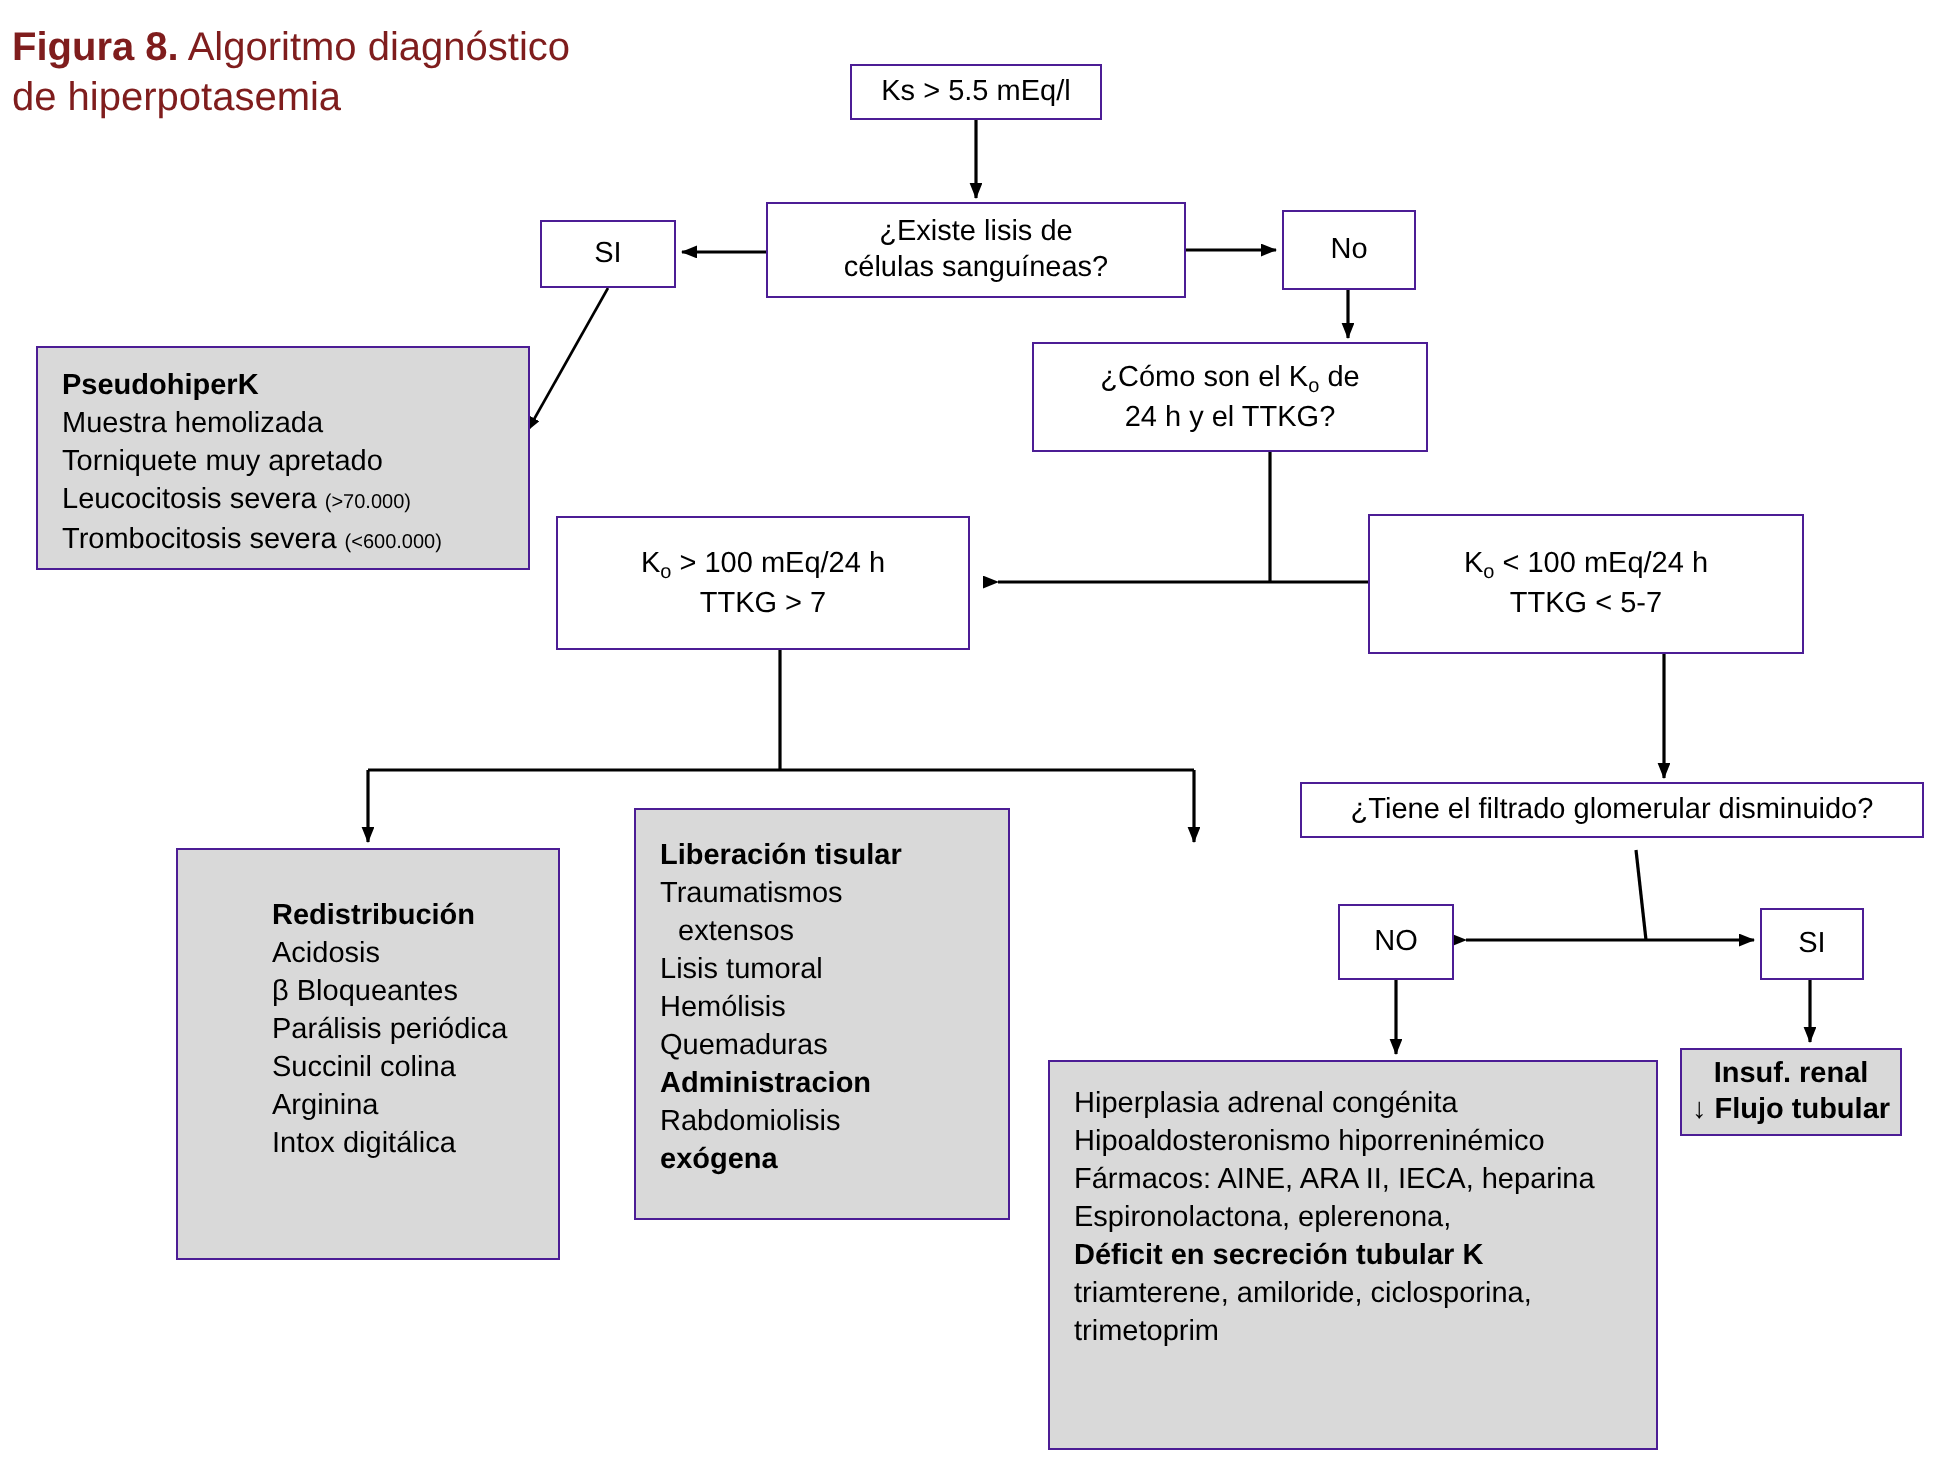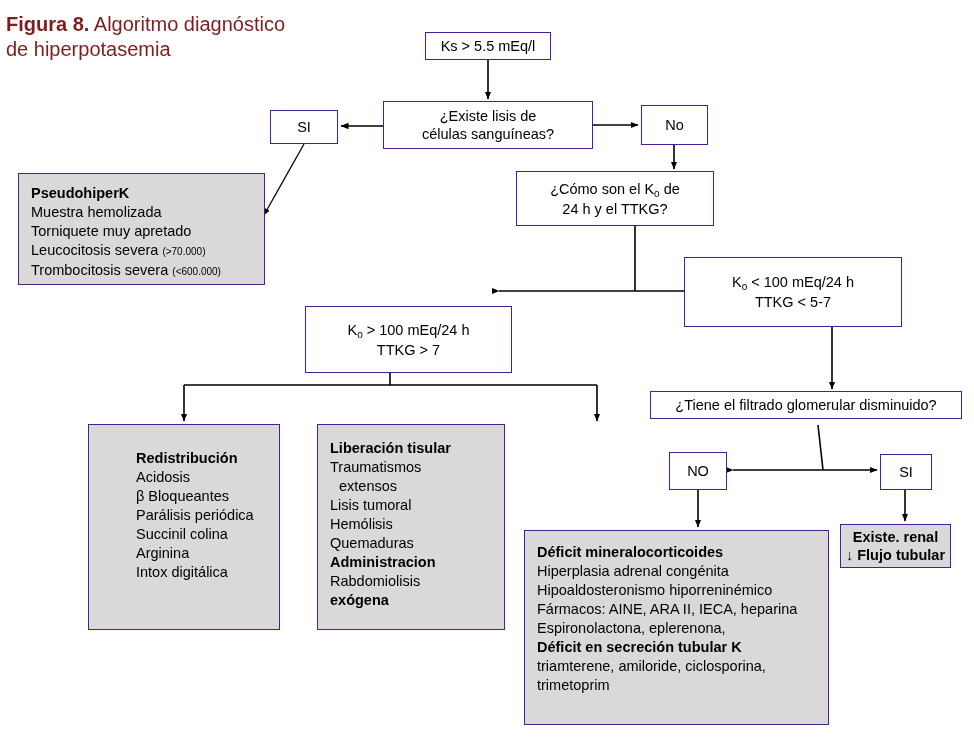--- a/index.html
+++ b/index.html
@@ -70,24 +70,24 @@
   .node .ln { display: block; white-space: nowrap; }
   .node .indent { padding-left: 9px; }
 
   
   #n-ks            { left:425px; top:32px;  width:126px; height:28px; }
   #n-lisis         { left:383px; top:101px; width:210px; height:48px; }
   #n-si1           { left:270px; top:110px; width:68px;  height:34px; }
   #n-no1           { left:641px; top:105px; width:67px;  height:40px; }
   #n-pseudo        { left:18px;  top:157px; width:247px; height:112px;margin-top:16px; }
   #n-como          { left:516px; top:171px; width:198px; height:55px; }
-  #n-komas         { left:305px; top:258px; width:207px; height:67px;margin-top:48px; }
+  #n-komas         { left:278px; top:258px; width:207px; height:67px; }
   #n-komenos       { left:684px; top:257px; width:218px; height:70px; }
   #n-redist        { left:88px;  top:424px; width:192px; height:206px; }
-  #n-liberacion    { left:317px; top:424px; width:188px; height:206px; }
+  #n-liberacion    { left:317px; top:404px; width:188px; height:206px; }
   #n-filtrado      { left:650px; top:391px; width:312px; height:28px; }
   #n-no2           { left:669px; top:452px; width:58px;  height:38px; }
   #n-si2           { left:880px; top:454px; width:52px;  height:36px; }
   #n-insuf         { left:840px; top:524px; width:111px; height:44px; }
   #n-deficit       { left:524px; top:530px; width:305px; height:195px; }
 </style>
 </head>
 <body>
 
 <div id="canvas">
@@ -212,27 +212,26 @@
   <div class="node" id="n-no2">
     <span>NO</span>
   </div>
 
   <div class="node" id="n-si2">
     <span>SI</span>
   </div>
 
   <div class="node gray" id="n-insuf" style="font-weight:bold;">
     <div>
-      <span class="ln">Existe. renal</span>
+      <span class="ln">Insuf. renal</span>
       <span class="ln">↓ Flujo tubular</span>
     </div>
   </div>
 
   <div class="node gray listbox" id="n-deficit" style="padding-top:12px;">
-    <span class="ln hdr">Déficit mineralocorticoides</span>
     <span class="ln">Hiperplasia adrenal congénita</span>
     <span class="ln">Hipoaldosteronismo hiporreninémico</span>
     <span class="ln">Fármacos: AINE,  ARA II,  IECA, heparina</span>
     <span class="ln">Espironolactona, eplerenona,</span>
     <span class="ln hdr">Déficit en secreción tubular K</span>
     <span class="ln">triamterene,  amiloride, ciclosporina,</span>
     <span class="ln">trimetoprim</span>
   </div>
 
 </div>

